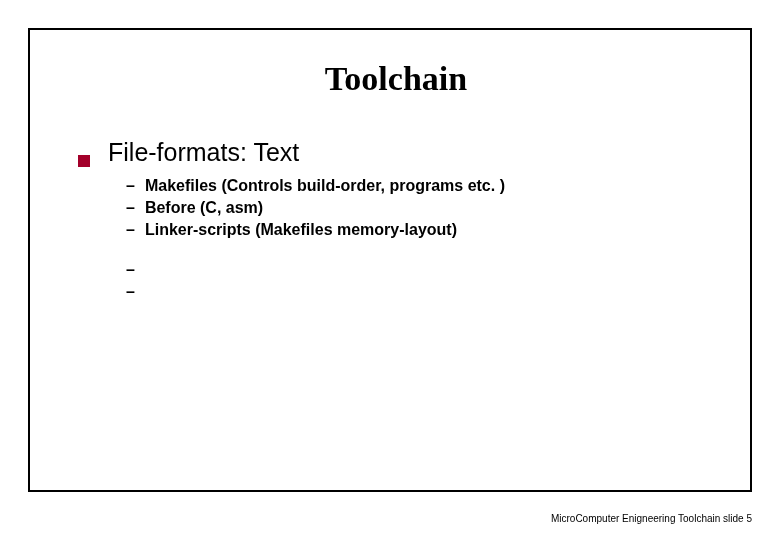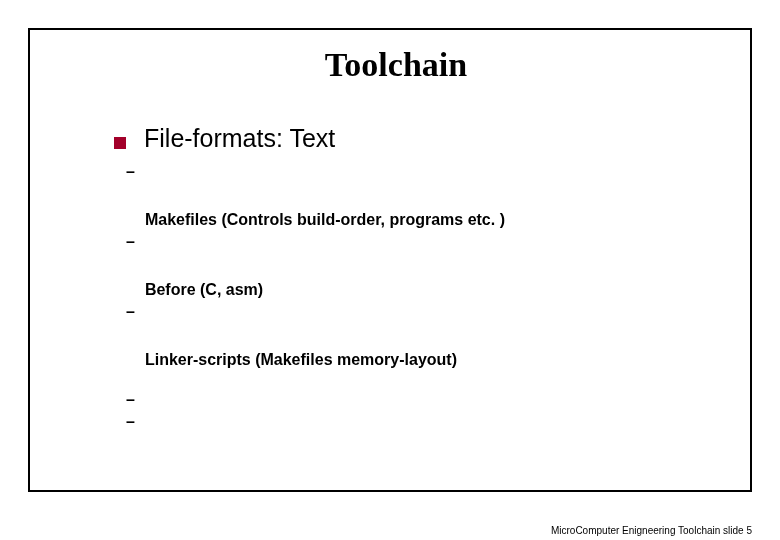--- a/index.html
+++ b/index.html
@@ -10,36 +10,35 @@
     height: 540px;
     background: #fff;
   }
   .frame {
     position: absolute;
     top: 28px;
     left: 28px;
     right: 28px;
     bottom: 48px;
     border: 2px solid #000;
-    padding: 10px 36px 24px 48px;
+    padding: 24px 36px 24px 48px;
   }
   .title {
     font-family: "Times New Roman", Times, serif;
     font-weight: bold;
     font-size: 34px;
     text-align: center;
     margin-top: 6px;
     margin-bottom: 40px;
     color: #000;
   }
   .l1 {
     display: flex;
-    align-items: center;
+    align-items: flex-end;
     margin-bottom: 10px;
-    margin-left: 36px;
   }
   .l1 .bullet {
     width: 12px;
     height: 12px;
     background: #a3002a;
     margin-top: 9px;
     margin-right: 18px;
     flex: 0 0 auto;
   }
   .l1 .text {
@@ -58,26 +57,25 @@
   .l2 .dash {
     font-weight: bold;
     font-size: 16px;
     margin-right: 10px;
     color: #000;
   }
   .l2 .text {
     font-size: 16px;
     font-weight: bold;
     color: #000;
-    margin-top: 48px;
   }
   .footer {
     position: absolute;
     right: 28px;
-    bottom: 4px;
+    bottom: 16px;
     font-size: 10px;
     color: #000;
   }
 </style>
 </head>
 <body>
 
 <div class="slide">
   <div class="frame">
     <h1 class="title">Toolchain</h1>

